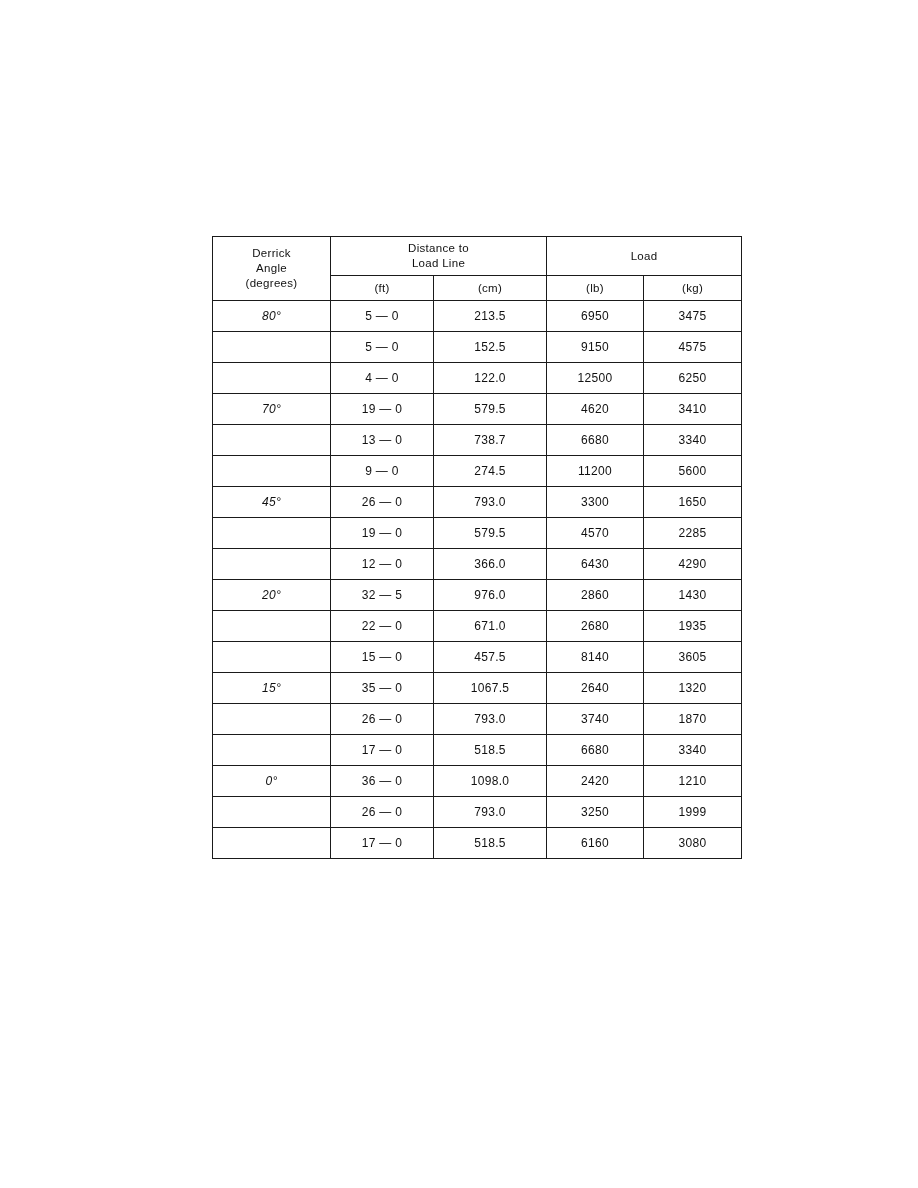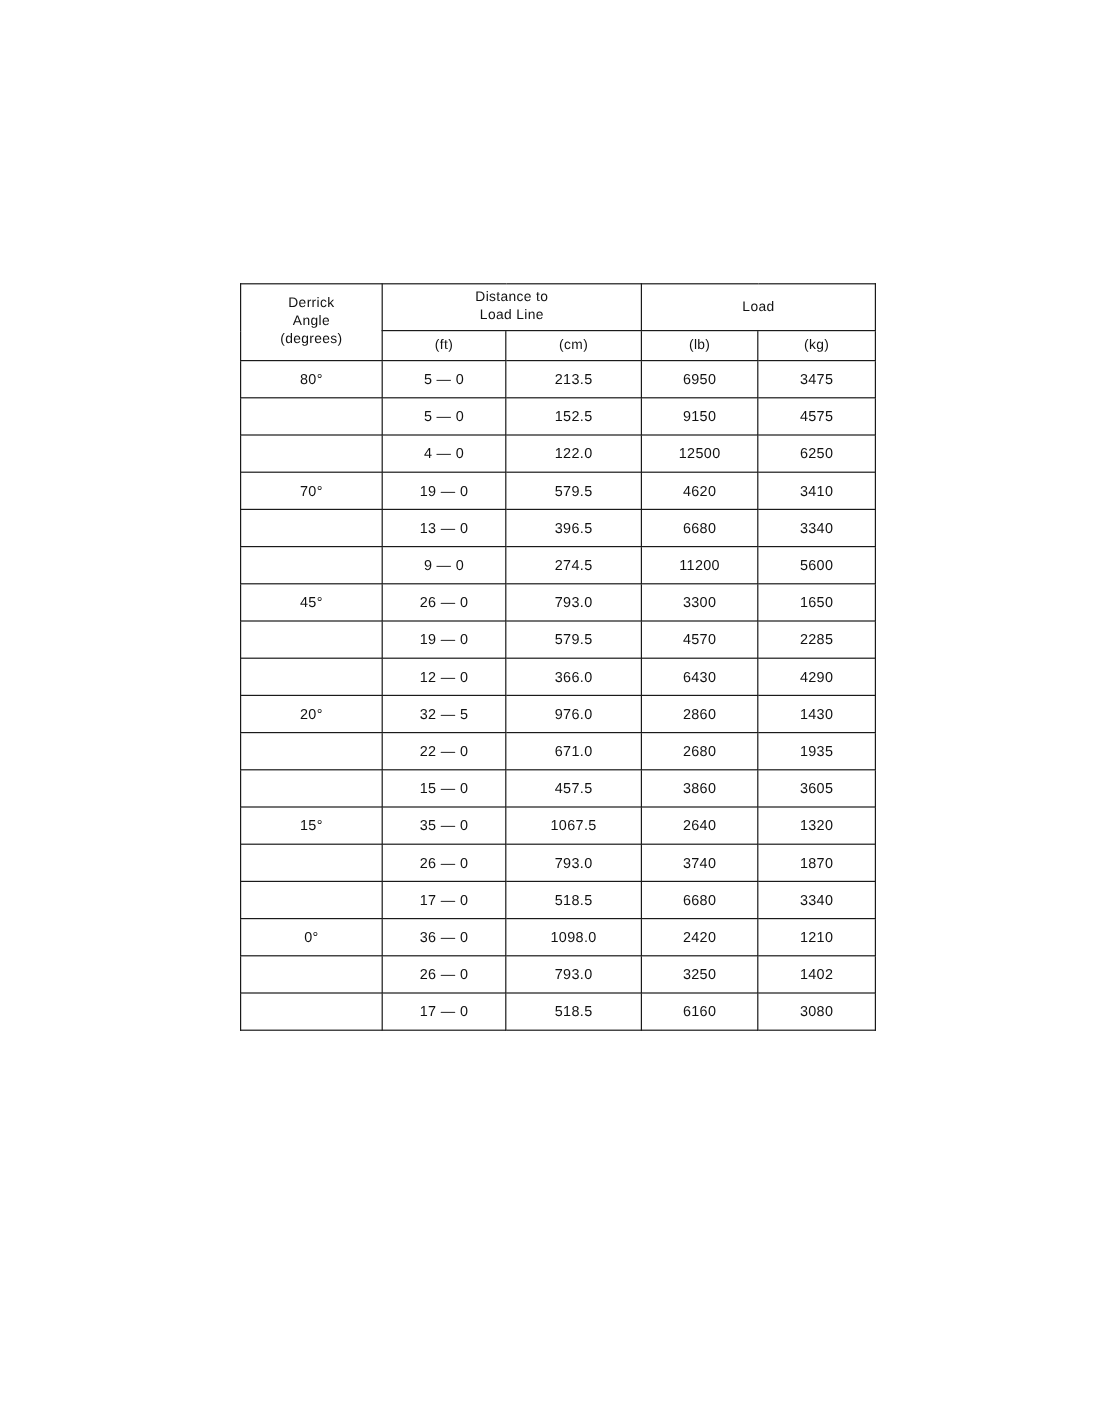--- a/index.html
+++ b/index.html
@@ -1,32 +1,32 @@
 <!DOCTYPE html>
 <html><head>
 <meta charset="utf-8">
 <style>
   html, body { margin: 0; padding: 0; background: #ffffff; }
   body { width: 918px; height: 1188px; position: relative; overflow: hidden;
          font-family: "Liberation Sans", "DejaVu Sans", sans-serif; color: #111; }
   table.derrick {
-    position: absolute; left: 200px; top: 236px;
+    position: absolute; left: 212px; top: 236px;
     border-collapse: collapse; table-layout: fixed;
     width: 530px;
   }
   table.derrick td, table.derrick th {
     border: 1.5px solid #1a1a1a;
     font-size: 11.5px; font-weight: normal; letter-spacing: 0.3px;
     text-align: center; vertical-align: middle; padding: 0;
   }
   th.h-top { height: 38px; line-height: 15px; vertical-align: top; padding-top: 6px; }
   th.h-sub { height: 24px; }
   th.h-angle { line-height: 15px; padding-top: 4px; vertical-align: top; }
   tr.row td { height: 30px; font-size: 12px; }
-  td.angle { padding-left: 0; }
+  td.angle { padding-left: 0; font-style: italic; }
   td.ft { }
   td.cm { padding-left: 14px; }
   col.c1 { width: 118px; } col.c2 { width: 103px; } col.c3 { width: 113px; }
   col.c4 { width: 97px; } col.c5 { width: 98px; }
 </style>
 </head>
 <body>
 
 <table class="derrick">
   <colgroup>
@@ -81,21 +81,21 @@
       <tr class="row">
         <td class="angle">70°</td>
         <td class="ft">19 — 0</td>
         <td class="cm">579.5</td>
         <td class="lb">4620</td>
         <td class="kg">3410</td>
       </tr>
       <tr class="row">
         <td class="angle"></td>
         <td class="ft">13 — 0</td>
-        <td class="cm">396.5</td>
+        <td class="cm">738.7</td>
         <td class="lb">6680</td>
         <td class="kg">3340</td>
       </tr>
       <tr class="row">
         <td class="angle"></td>
         <td class="ft">9 — 0</td>
         <td class="cm">274.5</td>
         <td class="lb">11200</td>
         <td class="kg">5600</td>
       </tr>
@@ -131,21 +131,21 @@
         <td class="angle"></td>
         <td class="ft">22 — 0</td>
         <td class="cm">671.0</td>
         <td class="lb">2680</td>
         <td class="kg">1935</td>
       </tr>
       <tr class="row">
         <td class="angle"></td>
         <td class="ft">15 — 0</td>
         <td class="cm">457.5</td>
-        <td class="lb">3860</td>
+        <td class="lb">8140</td>
         <td class="kg">3605</td>
       </tr>
       <tr class="row">
         <td class="angle">15°</td>
         <td class="ft">35 — 0</td>
         <td class="cm">1067.5</td>
         <td class="lb">2640</td>
         <td class="kg">1320</td>
       </tr>
       <tr class="row">
@@ -167,21 +167,21 @@
         <td class="ft">36 — 0</td>
         <td class="cm">1098.0</td>
         <td class="lb">2420</td>
         <td class="kg">1210</td>
       </tr>
       <tr class="row">
         <td class="angle"></td>
         <td class="ft">26 — 0</td>
         <td class="cm">793.0</td>
         <td class="lb">3250</td>
-        <td class="kg">1402</td>
+        <td class="kg">1999</td>
       </tr>
       <tr class="row">
         <td class="angle"></td>
         <td class="ft">17 — 0</td>
         <td class="cm">518.5</td>
         <td class="lb">6160</td>
         <td class="kg">3080</td>
       </tr>
     </tbody>
 </table>

